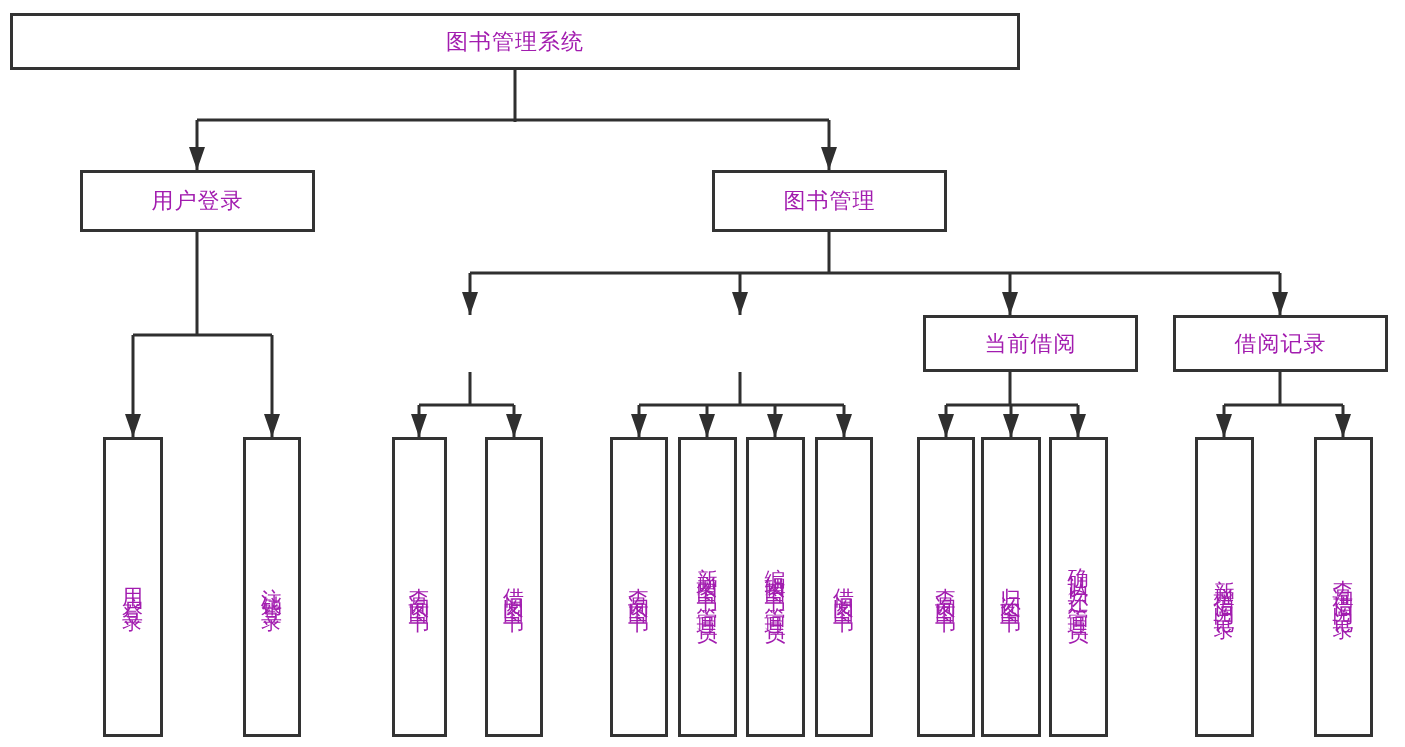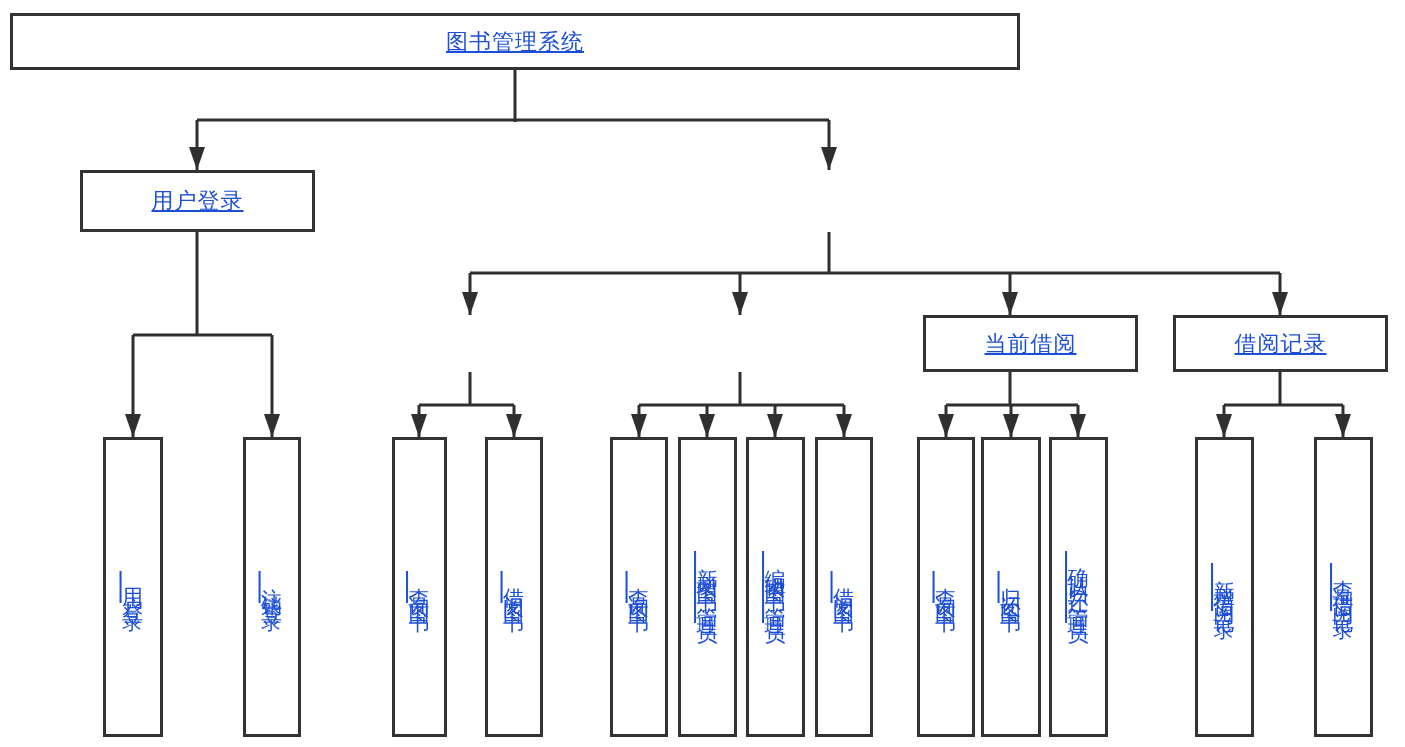--- a/index.html
+++ b/index.html
@@ -18,22 +18,21 @@
     pointer-events: none;
   }
   .node {
     position: absolute;
     box-sizing: border-box;
     background: #ffffff;
     border: 3px solid #333333;
     display: flex;
     align-items: center;
     justify-content: center;
-    color: #1d4ed8;
-    text-decoration: underline;
+    color: #a21caf;
   }
   .hbox { font-size: 22px; letter-spacing: 1px; white-space: nowrap; }
   .vbox span {
     writing-mode: vertical-rl;
     text-orientation: mixed;
     font-size: 21px;
     letter-spacing: 8px;
     line-height: 1.1;
     white-space: nowrap;
   }
@@ -95,20 +94,23 @@
     </g>
   </svg>
 
   <div class="node hbox" style="left:10px; top:13px; width:1010px; height:57px;">
     <span>图书管理系统</span>
   </div>
 
   <div class="node hbox" style="left:80px; top:170px; width:235px; height:62px;">
     <span>用户登录</span>
   </div>
+  <div class="node hbox" style="left:712px; top:170px; width:235px; height:62px;">
+    <span>图书管理</span>
+  </div>
 
   <div class="node hbox" style="left:903px; top:315px; width:215px; height:57px;margin-left:20px;">
     <span>当前借阅</span>
   </div>
   <div class="node hbox" style="left:1173px; top:315px; width:215px; height:57px;">
     <span>借阅记录</span>
   </div>
 
   <div class="node vbox" style="left:103px; top:437px; width:60px; height:300px;">
     <span>用户登录</span>

